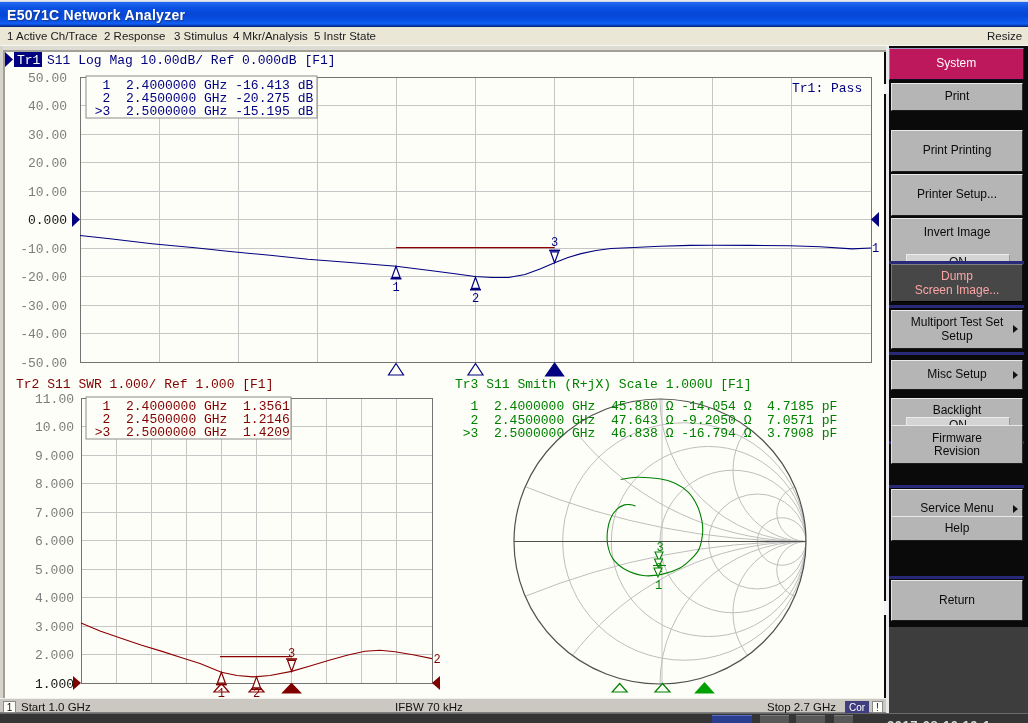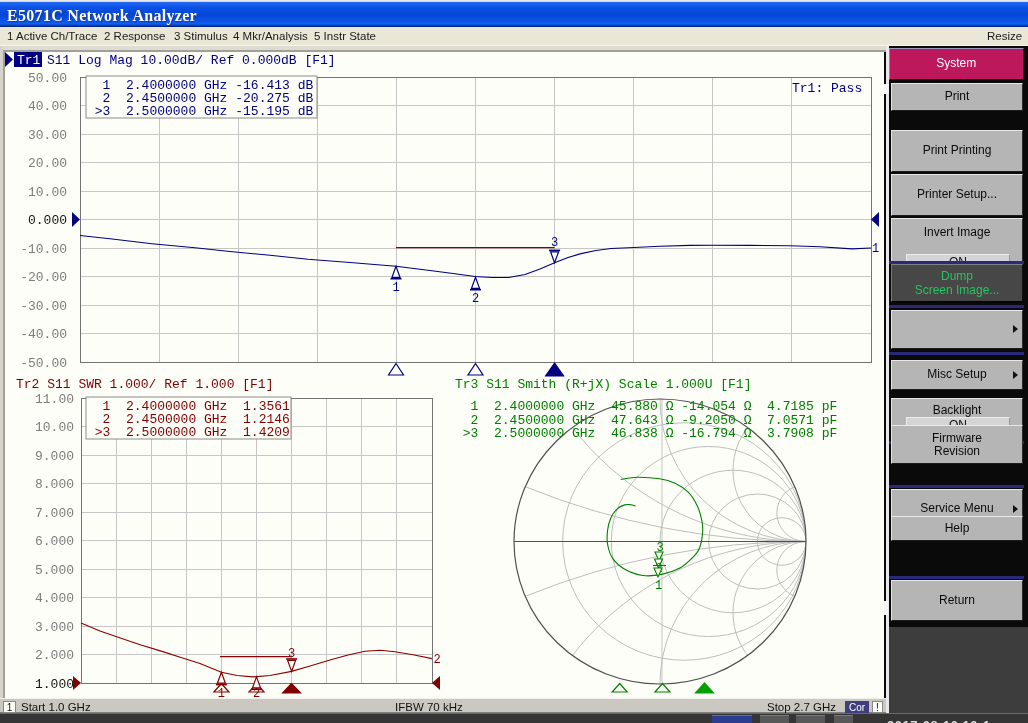--- a/index.html
+++ b/index.html
@@ -1,19 +1,19 @@
 <!DOCTYPE html>
 <html><head><meta charset="utf-8">
 <style>
 * { margin:0; padding:0; box-sizing:border-box; }
 html,body { width:1028px; height:723px; overflow:hidden; background:#000;
   font-family:"Liberation Sans", sans-serif; }
 #titlebar { position:absolute; left:0; top:0; width:1028px; height:27px;
   background:linear-gradient(180deg,#e8e8e8 0%,#e8e8e8 5%,#2268f2 9%,#0a50e2 30%,#0546d6 55%,#0b54e8 78%,#0f5ef4 88%,#0536a6 96%,#021d66 100%);
-  color:#fff; font-weight:bold; font-size:16px;font-family:Liberation Serif, serif; }
+  color:#fff; font-weight:bold; font-size:14px; }
 #titlebar span { position:absolute; left:7px; top:7px; letter-spacing:0.3px;
   text-shadow:1px 1px 1px #1a3a8a; }
 #menubar { position:absolute; left:0; top:27px; width:1028px; height:19px;
   background:#eae7d6; font-size:11.5px; color:#1a1a1a; border-bottom:1px solid #f6f6f0; }
 #menubar i { font-style:normal; position:absolute; top:3px; }
 #screen { position:absolute; left:0; top:46px; width:886px; height:652px; background:#fefef8; }
 #sidebar { position:absolute; left:884px; top:46px; width:144px; height:667px; background:#0a0a0a; }
 #sideline { position:absolute; left:885.5px; top:46px; width:3.5px; height:667px; background:#e9e9e9; }
 #statusbar { position:absolute; left:0; top:698px; width:886px; height:15px; background:#cbc8c1;
   border-top:1px solid #f2f0ea; border-bottom:1px solid #7e7e7e; font-size:11.5px; color:#111; }
@@ -227,25 +227,26 @@
     <div class="c">Print Printing</div>
   </div>
 <div class="btn" style="top:173.5px;height:42.5px">
     <div class="c">Printer Setup...</div>
   </div>
 <div class="btn" style="top:218px;height:55px">
     <div class="c" style="top:7px;transform:none">Invert Image</div>
     <div class="onbox">ON</div>
   </div>
 <div class="nline" style="top:260.5px"></div>
-<div class="btn" style="top:264px;height:38px;background:#474747;color:#22c55e;border-top-color:#808080;border-left-color:#777;border-right-color:#111;border-bottom-color:#000;">
+<div class="btn" style="top:264px;height:38px;background:#474747;color:#fca5a5;border-top-color:#808080;border-left-color:#777;border-right-color:#111;border-bottom-color:#000;">
     <div class="c">Dump<br>Screen Image...</div>
   </div>
 <div class="nline" style="top:304.5px"></div>
 <div class="btn" style="top:310px;height:38.5px">
+    <div class="c">Multiport Test Set<br>Setup</div>
     <div class="arr"></div>
   </div>
 <div class="nline" style="top:352px"></div>
 <div class="btn" style="top:360px;height:30px">
     <div class="c">Misc Setup</div>
     <div class="arr"></div>
   </div>
 <div class="btn" style="top:397.5px;height:38.5px">
     <div class="c" style="top:5px;transform:none">Backlight</div>
     <div class="onbox">ON</div>

